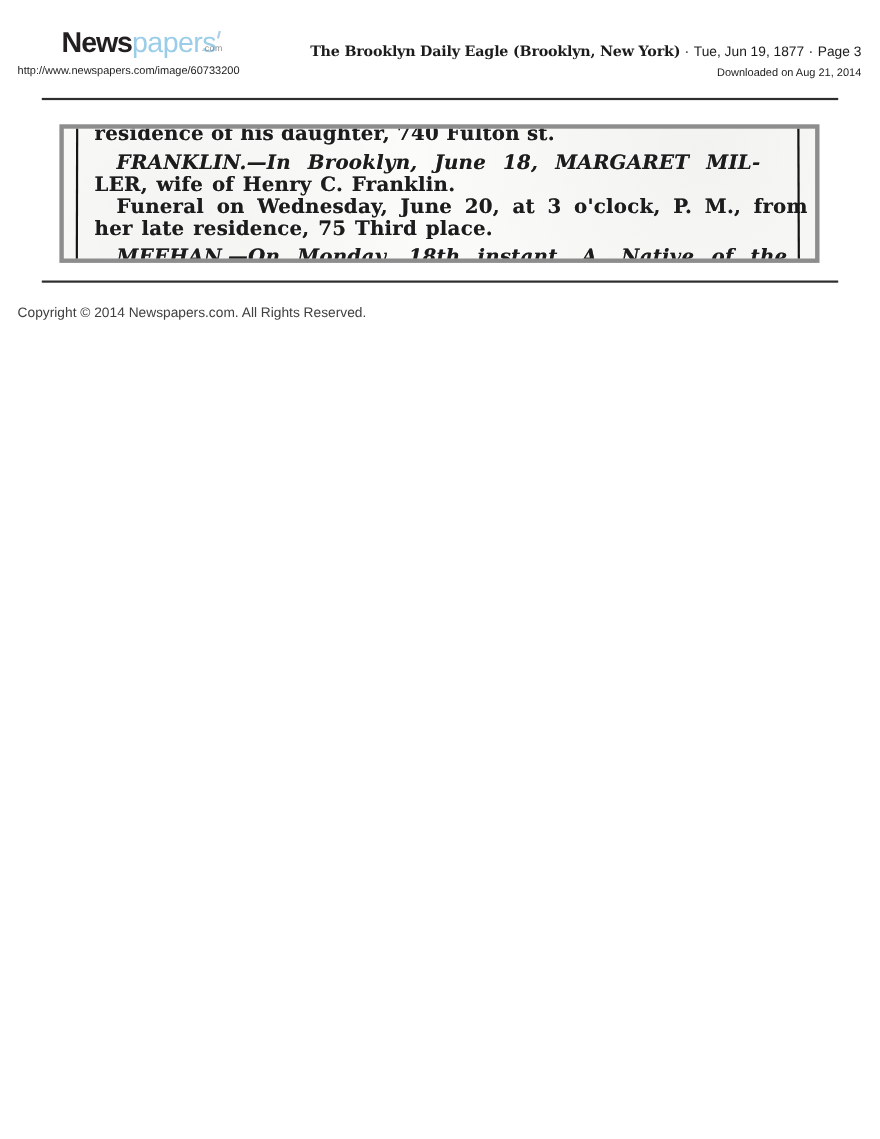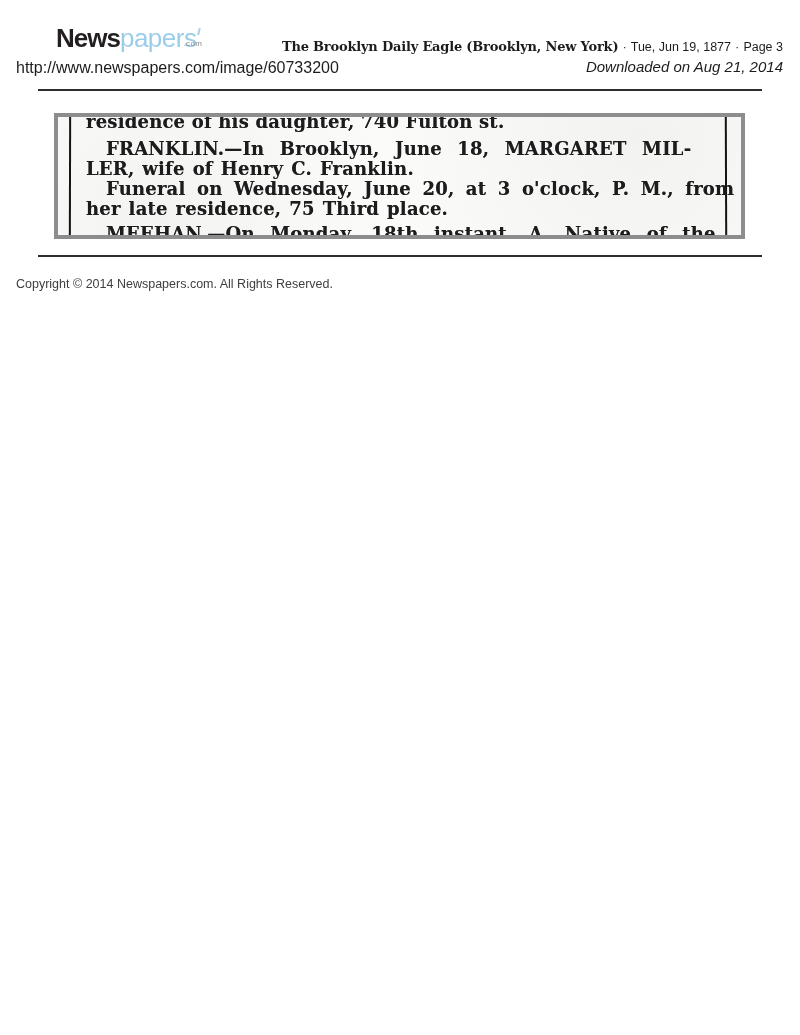--- a/index.html
+++ b/index.html
@@ -29,33 +29,33 @@
     vertical-align:top; margin:3px 0 0 2px;
   }
   .logo-com {
     position:absolute; right:-2px; bottom:-6px;
     font-size:8px; font-weight:400; color:#8d8d8d; letter-spacing:0.4px;
   }
 
   
   .url {
     position:absolute; left:16px; top:59px;
-    font-size:16px; color:#1c1c1c;
+    font-size:10px; color:#1c1c1c;
   }
 
   
   .hdr-right {
     position:absolute; right:17px; top:39px;
     text-align:right; white-space:nowrap; color:#1c1c1c;
   }
   .cite-line { font-size:13px; line-height:15px; }
   .cite-title { font-family:"DejaVu Serif", serif; font-weight:700; letter-spacing:-0.2px; }
   .cite-sep { margin:0 4px; color:#333; }
   .cite-meta { font-size:12.5px; }
-  .downloaded { margin-top:4px; font-size:15px; line-height:15px;font-style:italic; }
+  .downloaded { margin-top:4px; font-size:10px; line-height:15px; }
 
   
   .rule {
     position:absolute; left:38px; width:724px; height:2px;
     background:#2d2d2d;
   }
   .rule1 { top:89px; }
   .rule2 { top:255px; }
 
   
@@ -82,21 +82,21 @@
     font-size:18px; line-height:20px;
     color:#1d1c1c;
     letter-spacing:0.2px;
     text-shadow:0 0 0.6px rgba(20,20,20,0.55);
     filter:blur(0.2px);
     white-space:nowrap;
   }
   .ln-top { margin-top:-5px; }
   .para-franklin { margin-top:7px; }
   .indent { padding-left:20px; }
-  .just1 { word-spacing:9px; }
+  .just1 { word-spacing:9px;font-style:italic; }
   .just2 { word-spacing:5px; }
   .just3 { word-spacing:1.5px; }
   .ln-cut { margin-top:5px; }
 
   
   .copyright {
     position:absolute; left:16px; top:277px;
     font-size:12.5px; color:#404040;
   }
 </style>

